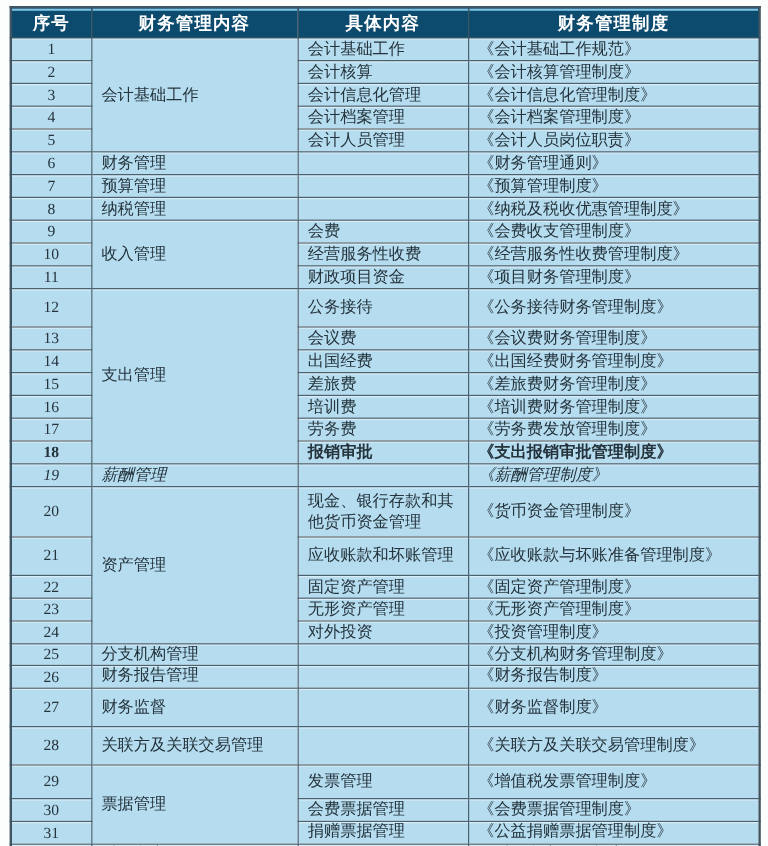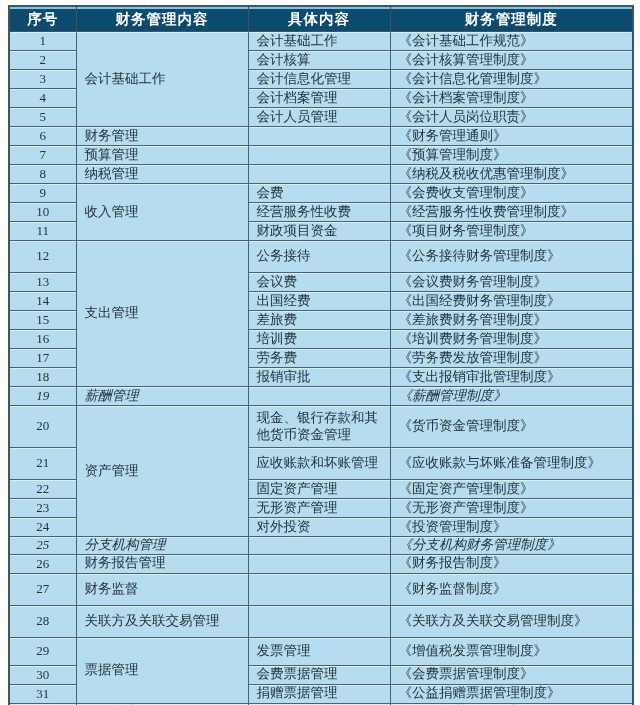--- a/index.html
+++ b/index.html
@@ -154,21 +154,21 @@
       <tr style="height: 19px; margin-left: 12px;">
         <td class="c-no">16</td>
         <td class="c-det">培训费</td>
         <td class="c-pol">《培训费财务管理制度》</td>
       </tr>
       <tr style="height: 19px; font-family: Liberation Serif, serif;">
         <td class="c-no">17</td>
         <td class="c-det">劳务费</td>
         <td class="c-pol">《劳务费发放管理制度》</td>
       </tr>
-      <tr style="height: 19px;">
+      <tr style="height: 19px; font-weight: bold;">
         <td class="c-no">18</td>
         <td class="c-det">报销审批</td>
         <td class="c-pol">《支出报销审批管理制度》</td>
       </tr>
       <tr style="height: 19px; font-style: italic;">
         <td class="c-no">19</td>
         <td class="c-cat">薪酬管理</td>
         <td class="c-det"></td>
         <td class="c-pol">《薪酬管理制度》</td>
       </tr>
@@ -191,21 +191,21 @@
       <tr style="height: 19px;">
         <td class="c-no">23</td>
         <td class="c-det">无形资产管理</td>
         <td class="c-pol">《无形资产管理制度》</td>
       </tr>
       <tr style="height: 19px; padding-left: 23px;">
         <td class="c-no">24</td>
         <td class="c-det">对外投资</td>
         <td class="c-pol">《投资管理制度》</td>
       </tr>
-      <tr style="height: 17px; font-style: italic;">
+      <tr style="height: 17px;">
         <td class="c-no">25</td>
         <td class="c-cat">分支机构管理</td>
         <td class="c-det"></td>
         <td class="c-pol">《分支机构财务管理制度》</td>
       </tr>
       <tr style="height: 19px;">
         <td class="c-no">26</td>
         <td class="c-cat">财务报告管理</td>
         <td class="c-det"></td>
         <td class="c-pol">《财务报告制度》</td>

